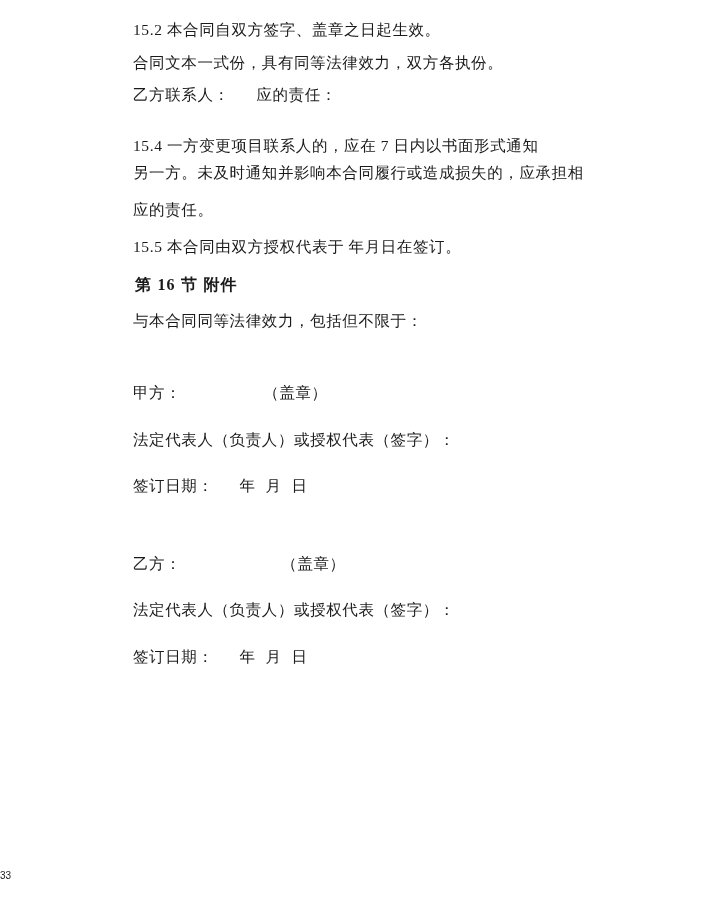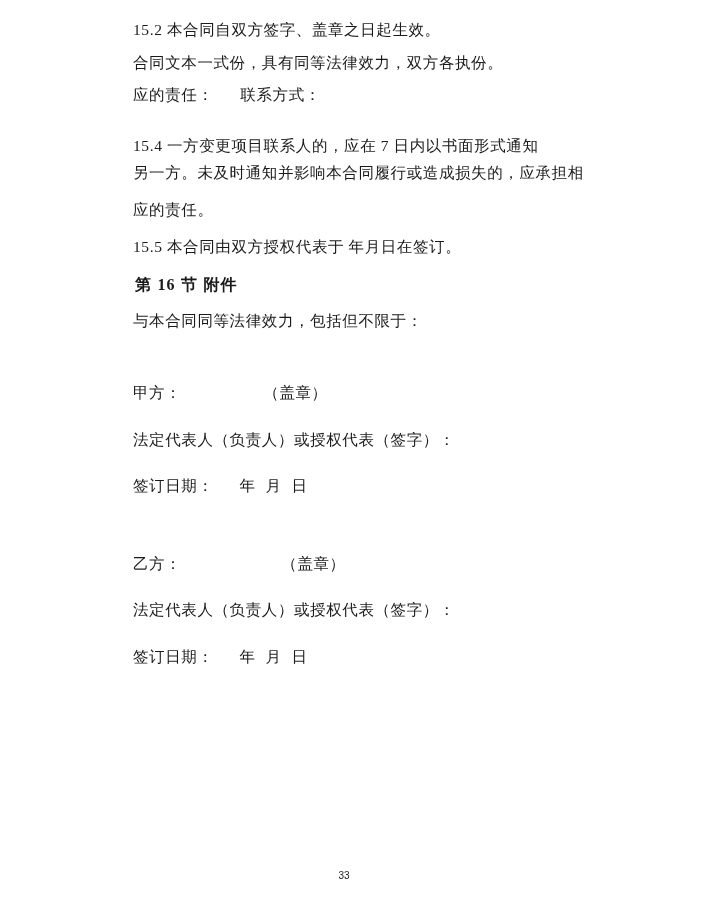--- a/index.html
+++ b/index.html
@@ -56,35 +56,34 @@
     letter-spacing: 0.6px;
     margin: 0;
     line-height: 1.0;
     font-family: Liberation Mono, monospace;
   }
   .pagenum {
     position: absolute;
     left: 0;
     right: 0;
     bottom: 18px;
-    text-align: center;
     font-size: 10px;
     font-family: "Liberation Sans", sans-serif;
     color: #222;
     letter-spacing: 0;
   }
 </style>
 </head>
 <body>
 
 <div class="page">
 
   <p class="line p">15.2 本合同自双方签字、盖章之日起生效。</p>
   <p class="line p">合同文本一式份，具有同等法律效力，双方各执份。</p>
-  <p class="line p">应的责任：      联系方式：</p>
+  <p class="line p">乙方联系人：      应的责任：</p>
 
   <div style="margin-bottom:10px;">
     <div class="wrap-para" style="margin-bottom:0;margin-top:29px;">15.4 一方变更项目联系人的，应在 7 日内以书面形式通知</div>
     <div class="wrap-para" style="margin-bottom:9px;">另一方。未及时通知并影响本合同履行或造成损失的，应承担相</div>
     <div class="wrap-para" style="margin-bottom:16px;">应的责任。</div>
   </div>
 
   <p class="line p" style="margin-bottom:20px;">15.5 本合同由双方授权代表于 年月日在签订。</p>
 
   <p class="sect-title">第 16 节   附件</p>

